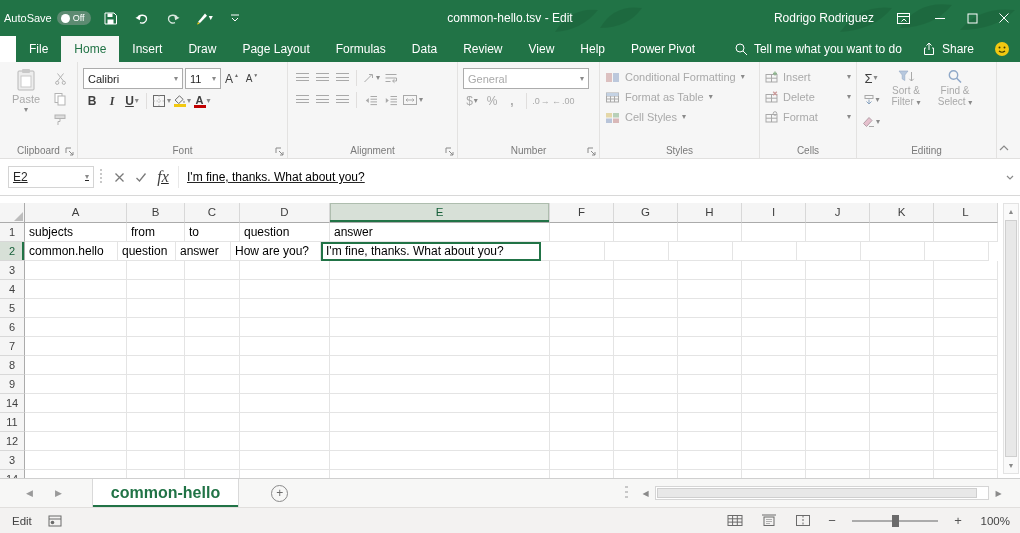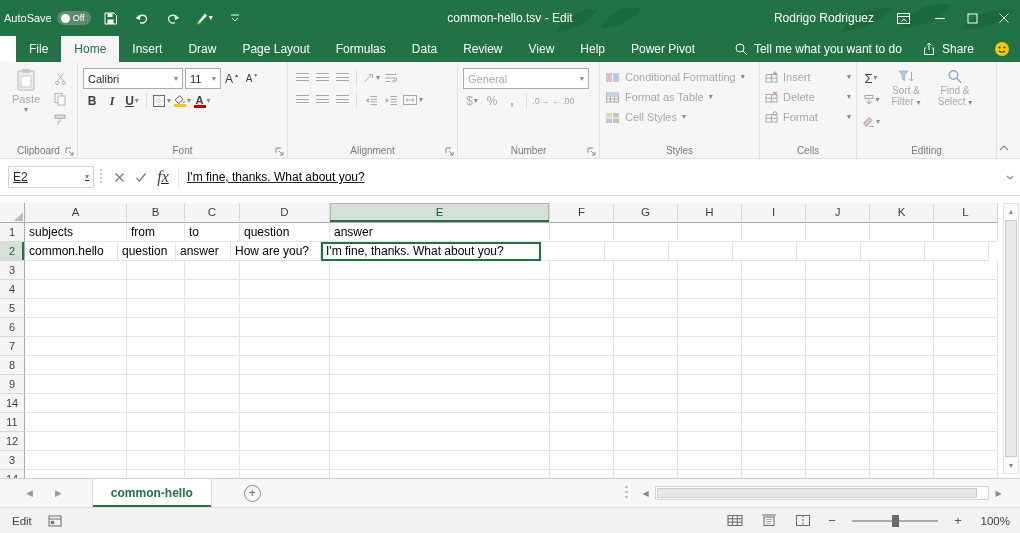--- a/index.html
+++ b/index.html
@@ -99,21 +99,21 @@
   .row-h.sel{background:#d7e0d7;color:#17603a;box-shadow:inset -2px 0 0 0 #217346;}
   .cell{height:19px;border-right:1px solid #e4e4e4;border-bottom:1px solid #e4e4e4;font-size:12px;line-height:18px;padding-left:4px;white-space:nowrap;overflow:hidden;background:#fff;color:#000;}
   .cell.active{border:2px solid #217346;line-height:15px;padding-left:3px;}
   .vscroll{position:absolute;top:7px;left:1003px;width:16px;height:271px;background:#fafafa;border:1px solid #e3e3e3;display:flex;flex-direction:column;align-items:center;}
   .vs-btn{height:15px;display:flex;align-items:center;justify-content:center;font-size:7px;color:#8a8a8a;width:100%;}
   .vs-thumb{flex:1;width:12px;margin:1px 0;background:#e8e8e8;border:1px solid #cfcfcf;}
 
   
   .sheetbar{position:absolute;top:478px;left:0;right:0;height:29px;background:#f7f7f6;border-top:1px solid #cfcfcf;display:flex;align-items:center;}
   .sheet-nav{display:flex;gap:22px;padding-left:26px;color:#9a9a9a;font-size:9px;}
-  .sheet-tab{height:100%;display:flex;align-items:center;padding:0 18px;background:#fff;border-left:1px solid #d9d9d9;border-right:1px solid #d9d9d9;color:#217346;font-weight:bold;font-size:12px;box-shadow:inset 0 -2px 0 0 #217346;margin-left:30px;}
+  .sheet-tab{height:100%;display:flex;align-items:center;padding:0 18px;background:#fff;border-left:1px solid #d9d9d9;border-right:1px solid #d9d9d9;color:#217346;font-weight:bold;font-size:16px;box-shadow:inset 0 -2px 0 0 #217346;margin-left:30px;}
   .newsheet{width:17px;height:17px;border:1px solid #8a8a8a;border-radius:50%;display:flex;align-items:center;justify-content:center;color:#6b6b6b;font-size:12px;line-height:12px;margin-left:32px;}
   .dots{width:3px;height:14px;background:repeating-linear-gradient(to bottom,#c8c8c8 0 2px,transparent 2px 5px);margin-left:auto;margin-right:10px;}
   .hscroll{display:flex;align-items:center;width:368px;margin-right:14px;gap:2px;}
   .hs-btn{width:15px;height:15px;display:flex;align-items:center;justify-content:center;color:#8a8a8a;font-size:8px;}
   .hs-track{flex:1;height:14px;background:#fff;border:1px solid #d5d5d5;padding:1px;}
   .hs-thumb{width:97%;height:100%;background:#e8e8e8;border:1px solid #cfcfcf;}
 
   
   .statusbar{position:absolute;top:507px;left:0;right:0;height:26px;background:#f3f2f1;border-top:1px solid #e1dfdd;display:flex;align-items:center;font-size:11.5px;color:#444;}
   .sb-mode{padding-left:12px;}

